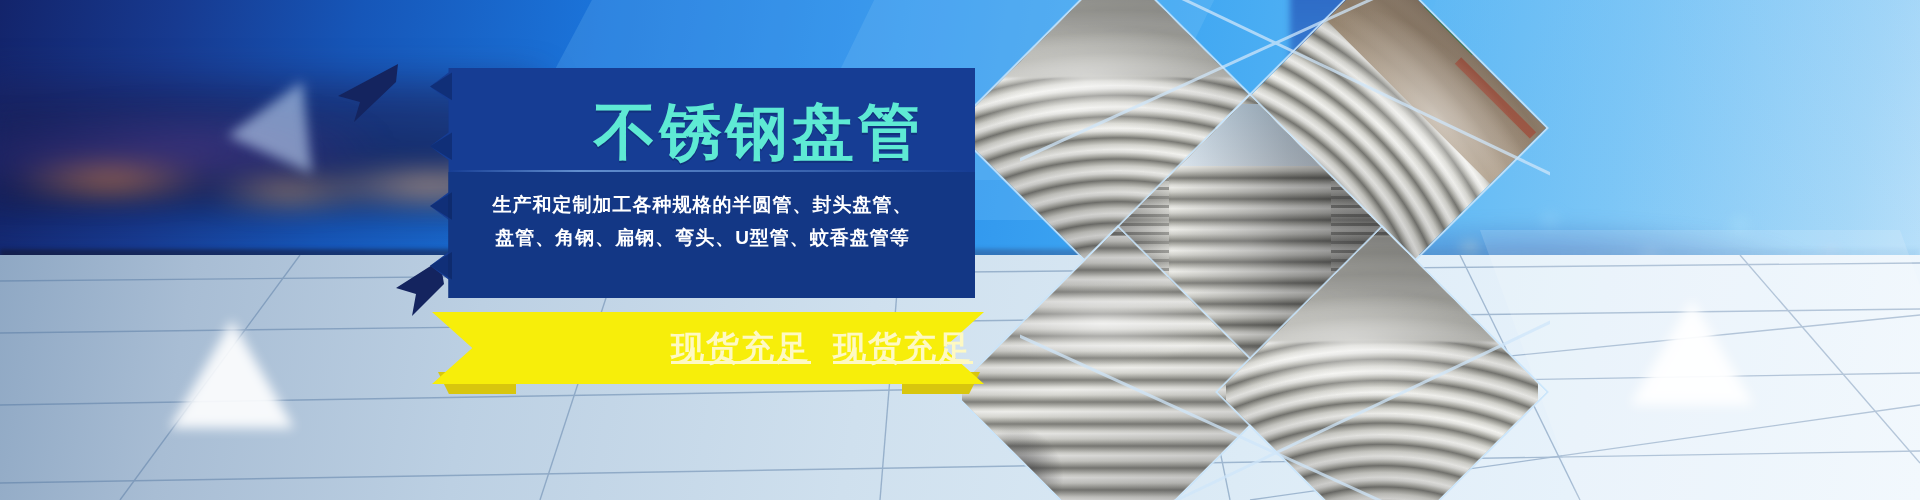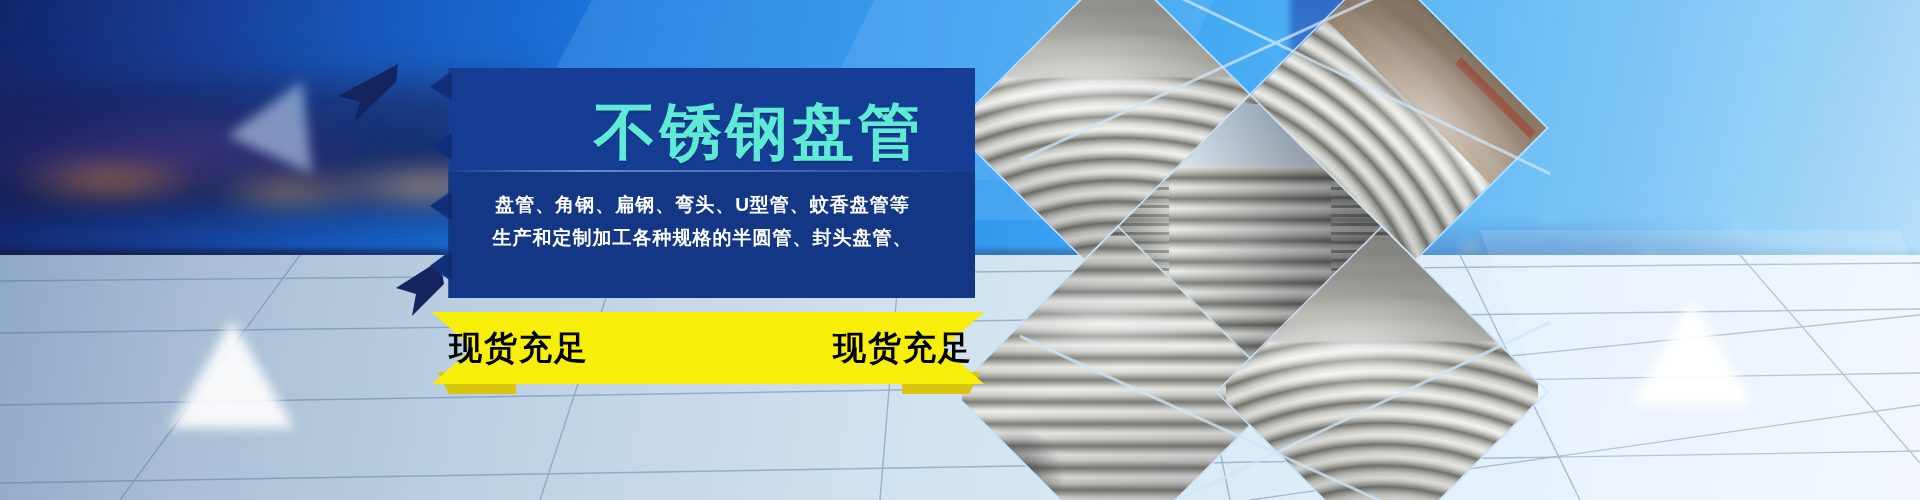--- a/index.html
+++ b/index.html
@@ -215,27 +215,28 @@
   }
   .ribbon-main2 {
     position:absolute; inset:0;
     background:#f7ee0a;
     clip-path:polygon(
       0% 0%, 100% 0%, 92.7% 50%, 100% 100%, 0% 100%, 7.3% 50%
     );
   }
   .ribbon-text {
     position:absolute; inset:0;
-    display:flex; align-items:center; justify-content:space-between;
-    color:#000000;
+    display:flex; align-items:center; justify-content:flex-end;
+    color:#fef9c3;
     font-size:33px;
     font-weight:bold;
     letter-spacing:2px;
     white-space:nowrap;
     padding-left:6px;
+    text-decoration:underline;
   }
   .ribbon-text span { margin:0 11px; }
 
   
 
   .collage {
     position:absolute;
     left:1020px; top:-12px;
     width:530px; height:520px;
   }
@@ -430,22 +431,22 @@
 
   <div class="panel">
     <div class="panel-body"></div>
     <div class="panel-inner"></div>
     <div class="panel-rule"></div>
     <div class="panel-flap"></div>
 
     <div class="panel-title">不锈钢盘管</div>
 
     <div class="panel-sub">
+      <div>生产和定制加工各种规格的半圆管、封头盘管、</div>
       <div>盘管、角钢、扁钢、弯头、U型管、蚊香盘管等</div>
-      <div>生产和定制加工各种规格的半圆管、封头盘管、</div>
     </div>
   </div>
 
   <div class="ribbon">
     <div class="ribbon-tail ribbon-tail-l"></div>
     <div class="ribbon-tail ribbon-tail-r"></div>
     <div class="ribbon-main2"></div>
     <div class="ribbon-text">
       <span>现货充足</span>
       <span>现货充足</span>

